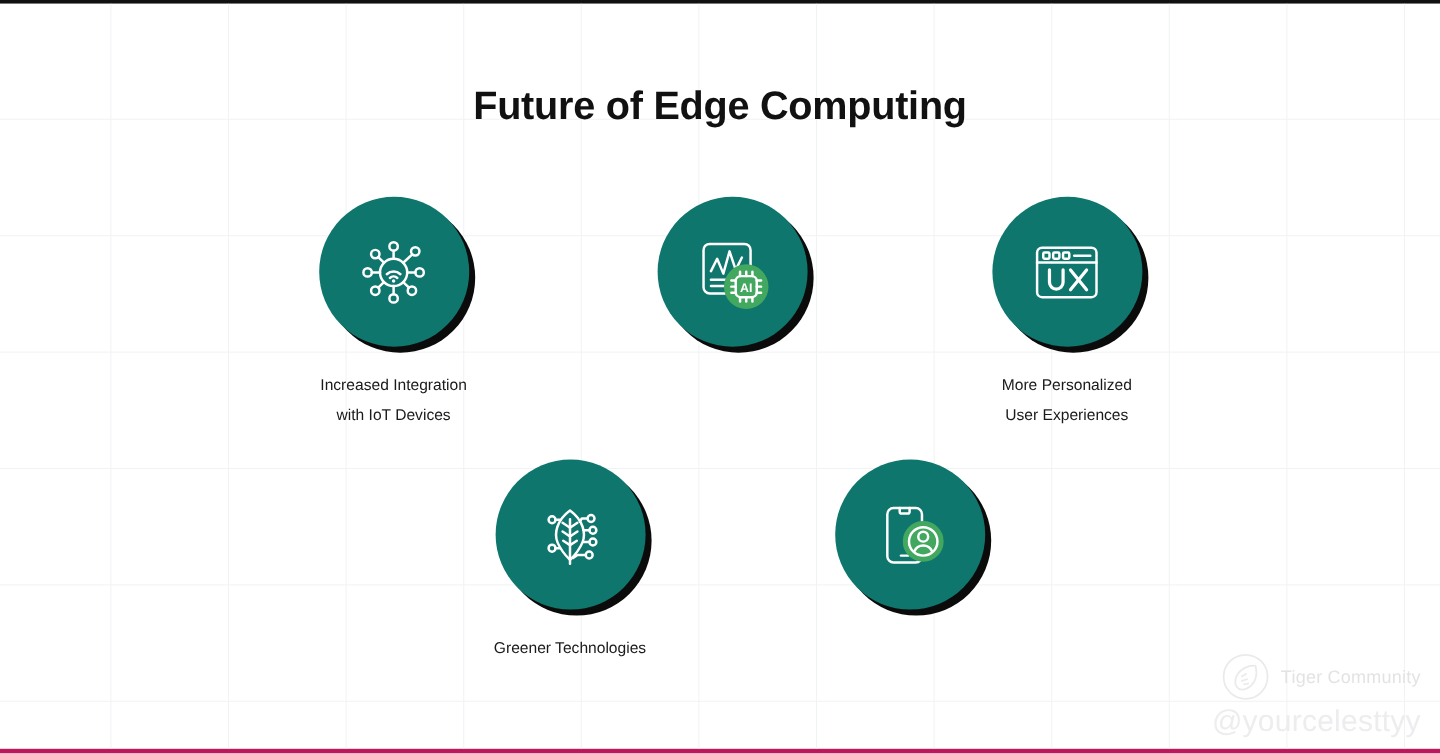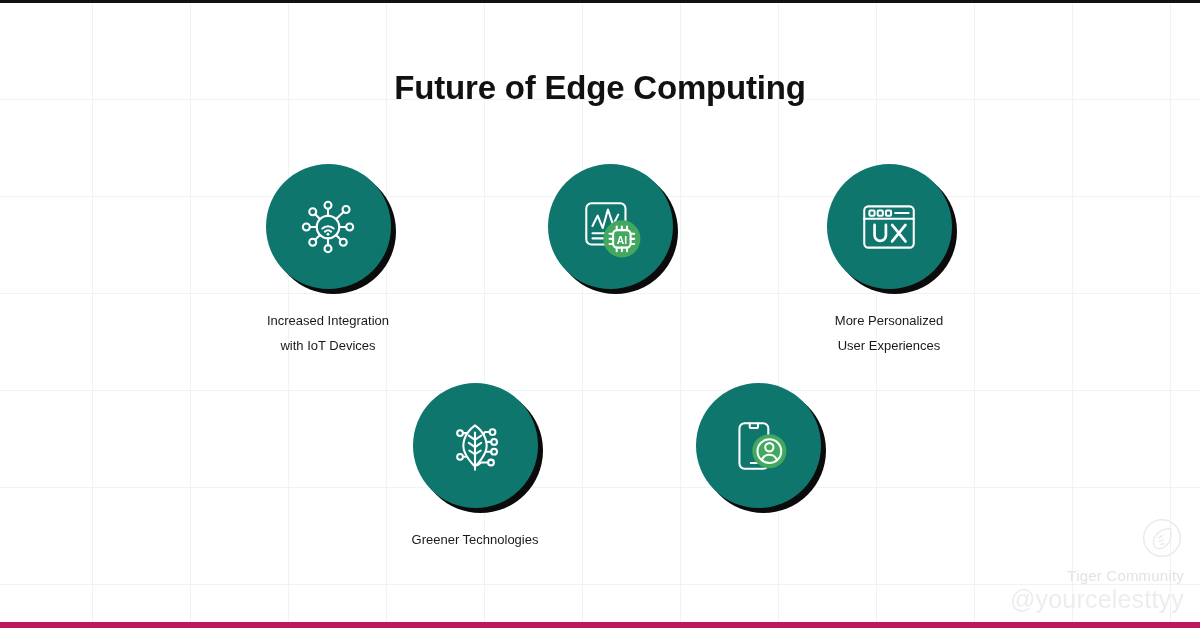--- a/index.html
+++ b/index.html
@@ -11,21 +11,21 @@
     font-family: "Liberation Sans", sans-serif;
   }
   #canvas {
     position: relative;
     width: 1200px;
     height: 628px;
     background: #ffffff;
     overflow: hidden;
     box-sizing: border-box;
     border-top: 3px solid #111111;
-    border-bottom: 6px solid #be185d;
+    border-bottom: 4px solid #be185d;
   }
   
   #grid {
     position: absolute;
     inset: 0;
     background-image:
       linear-gradient(to right, #f1f2f4 1px, transparent 1px),
       linear-gradient(to bottom, #f1f2f4 1px, transparent 1px);
     background-size: 98px 97px;
     background-position: -6px -1px;
@@ -81,24 +81,23 @@
 
   #watermark {
     position: absolute;
     right: 16px;
     bottom: 8px;
     text-align: right;
     pointer-events: none;
   }
   #wm-row {
     display: flex;
-    align-items: flex-end;
+    align-items: center;
     justify-content: flex-end;
     gap: 7px;
-    flex-direction: column;
   }
   #wm-logo { width: 44px; height: 44px; display: block; opacity: .85; }
   #wm-name {
     font-size: 15px;
     color: #e2e3e5;
     letter-spacing: .2px;
   }
   #wm-handle {
     font-size: 25px;
     color: #ededef;

